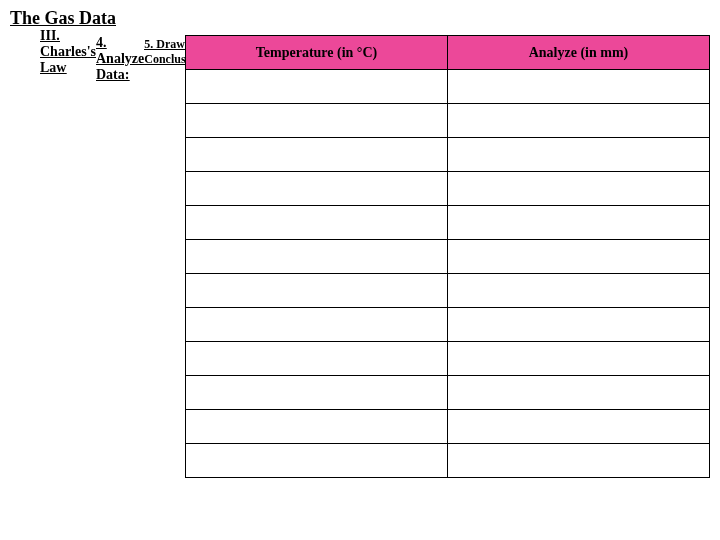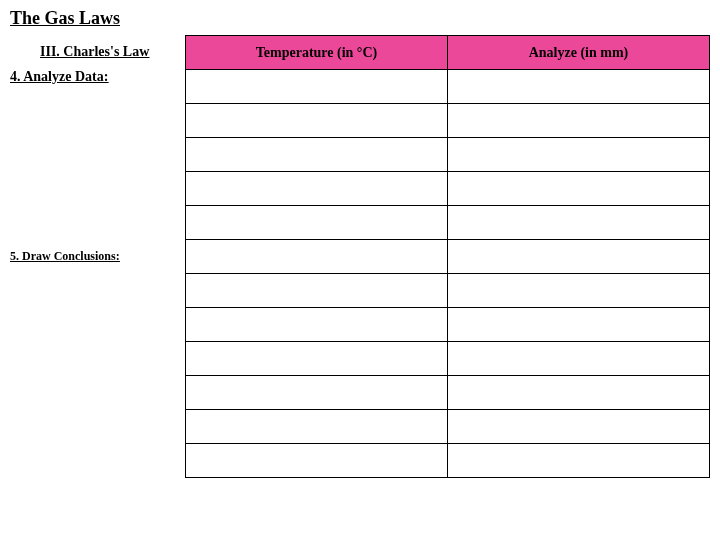--- a/index.html
+++ b/index.html
@@ -60,30 +60,30 @@
       padding: 4px 8px;
       background: #ec4899;
     }
 
     table td {
       background: #ffffff;
     }
 
     .left-column {
       display: flex;
-      flex-direction: column;
+      flex-direction: row;
       width: 175px;
       text-decoration: underline;
     }
   </style>
 </head>
 <body>
 
 <div class="page-container">
-  <div class="page-title">The Gas Laws</div>
+  <div class="page-title">The Gas Data</div>
 
   <div class="content-layout">
 
     <div class="left-column">
 
       <div style="height: 34px; display: flex; align-items: center; padding-left: 30px;">
         <span style="font-weight: bold; text-decoration: underline; font-size:14px;">III.  Charles's Law</span>
       </div>
 
       <div style="height: 34px; display: flex; ">

